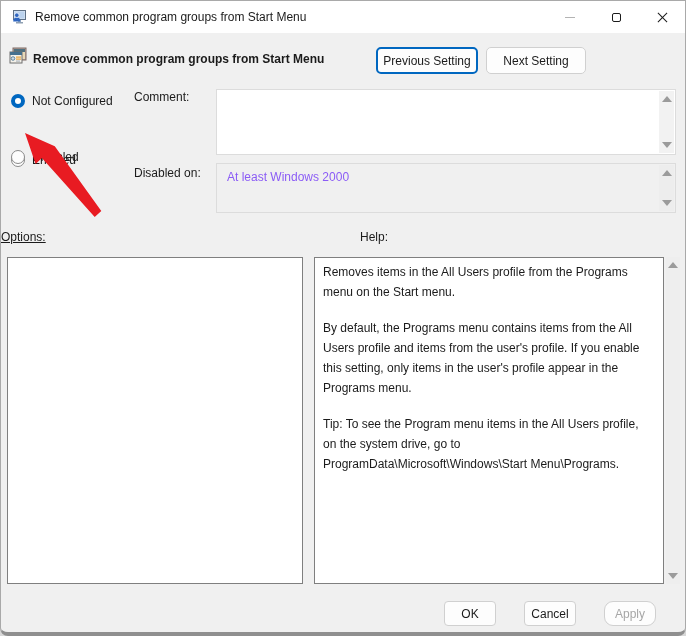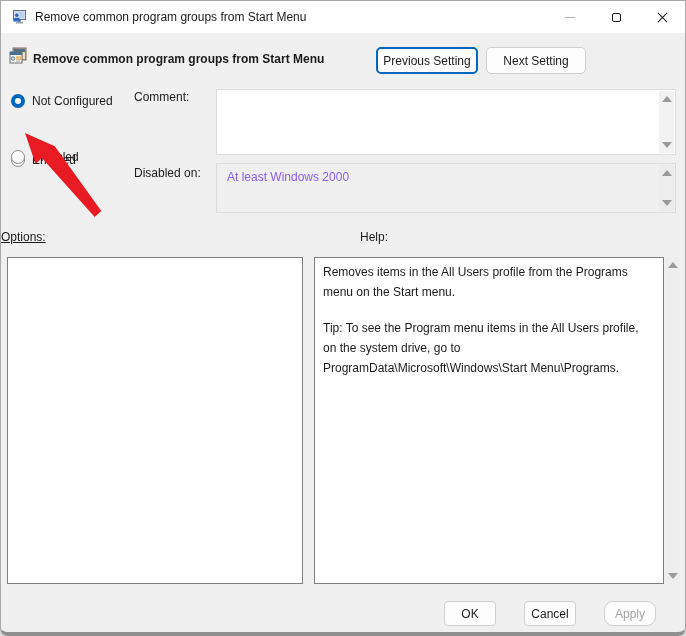--- a/index.html
+++ b/index.html
@@ -136,20 +136,21 @@
     </div>
   </div>
 
   <span class="field-label" style="left:0;top:229px;text-decoration:underline;">Options:</span>
   <span class="field-label" style="left:315px;top:229px;margin-left:44px;">Help:</span>
 
   <div class="options-panel"></div>
 
   <div class="help-panel">
     <p>Removes items in the All Users profile from the Programs menu on the Start menu.</p>
+    <p>By default, the Programs menu contains items from the All Users profile and items from the user's profile. If you enable this setting, only items in the user's profile appear in the Programs menu.</p>
     <p>Tip: To see the Program menu items in the All Users profile, on the system drive, go to ProgramData\Microsoft\Windows\Start Menu\Programs.</p>
   </div>
   <div class="help-scroll">
     <span class="arr-up"></span>
     <span class="arr-down"></span>
   </div>
 
   <button class="btn btn-footer btn-ok">OK</button>
   <button class="btn btn-footer btn-cancel">Cancel</button>
   <button class="btn btn-footer btn-apply" disabled="">Apply</button>

